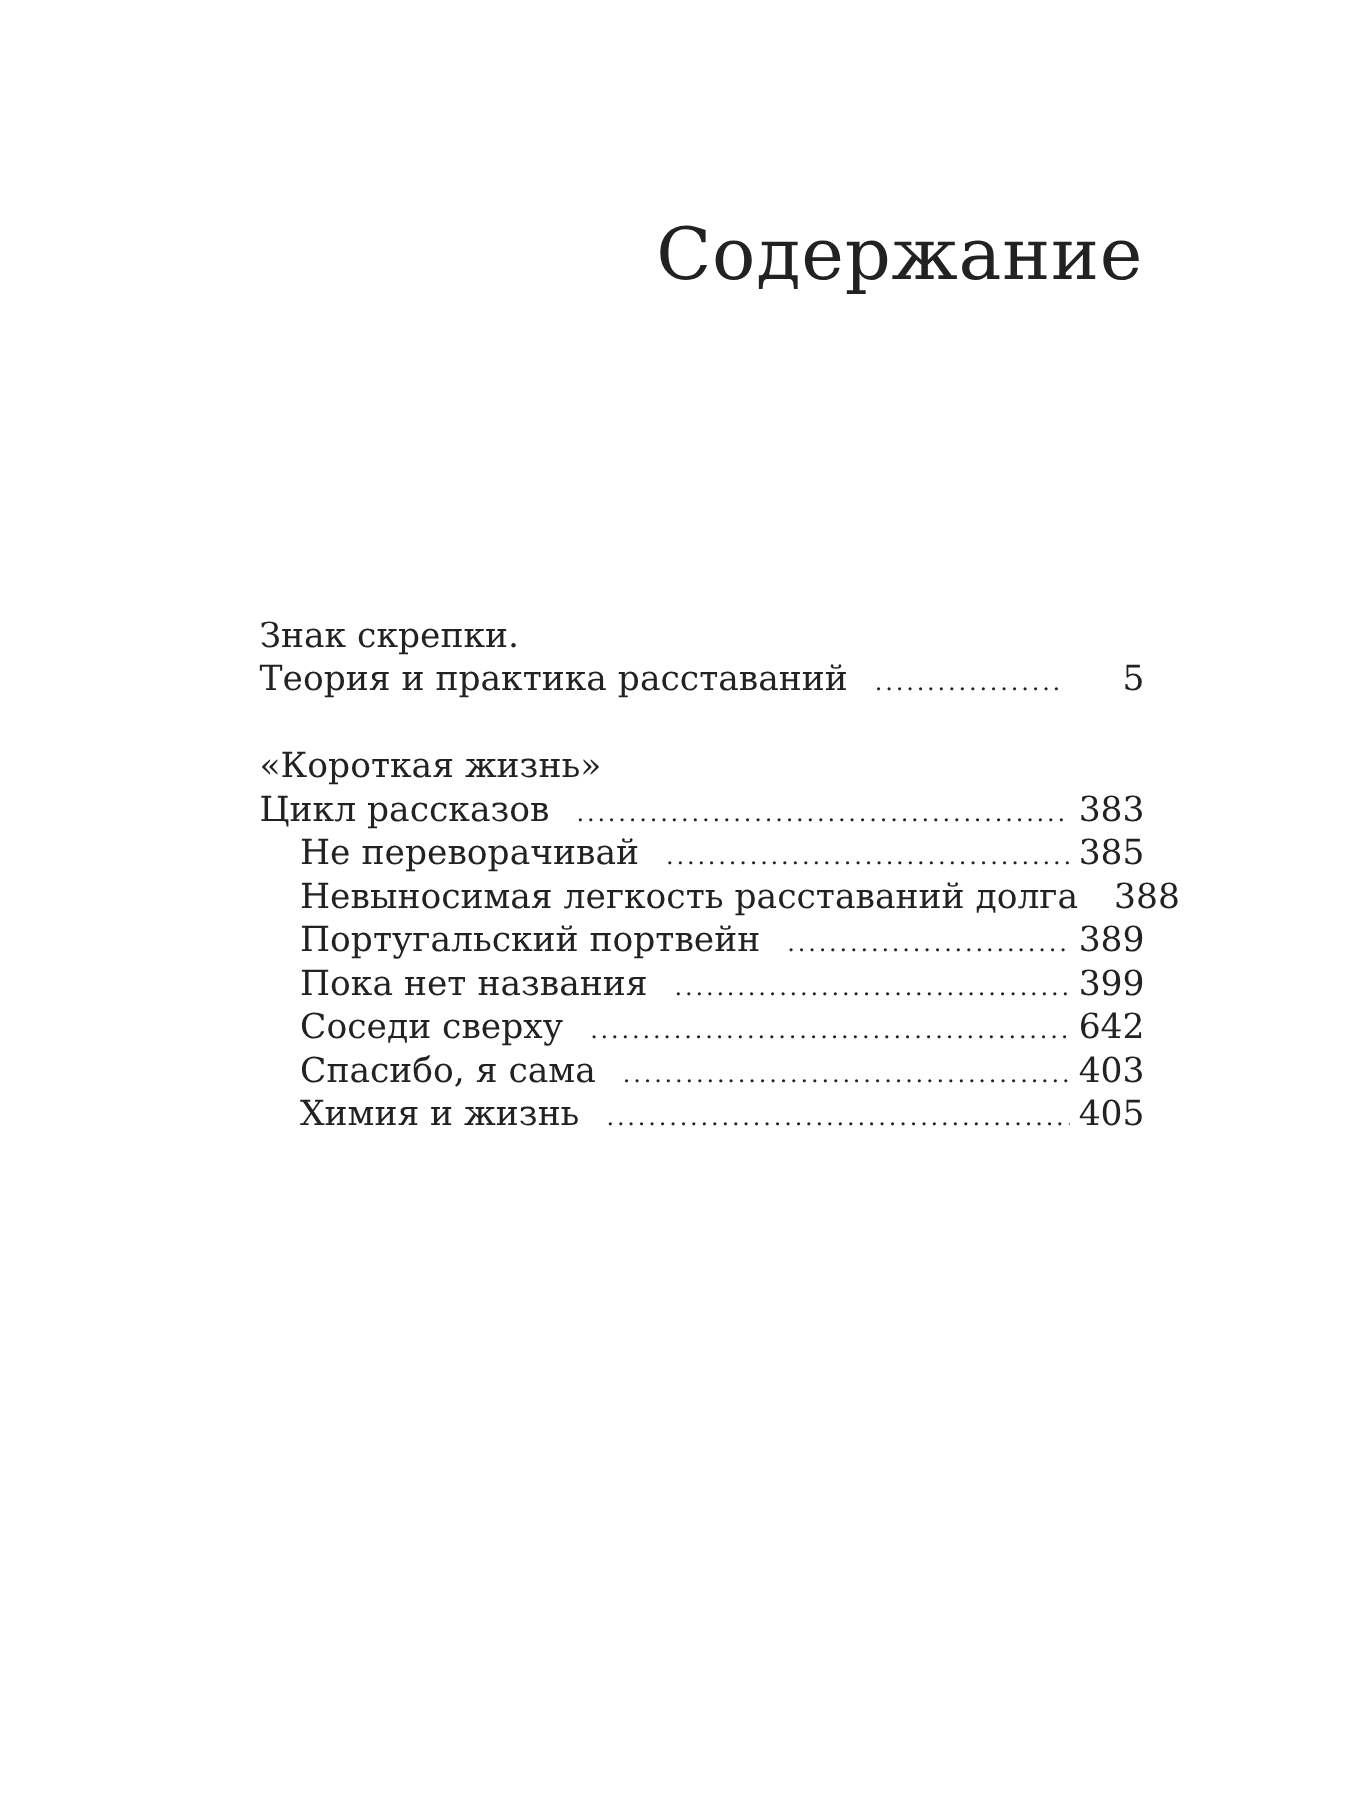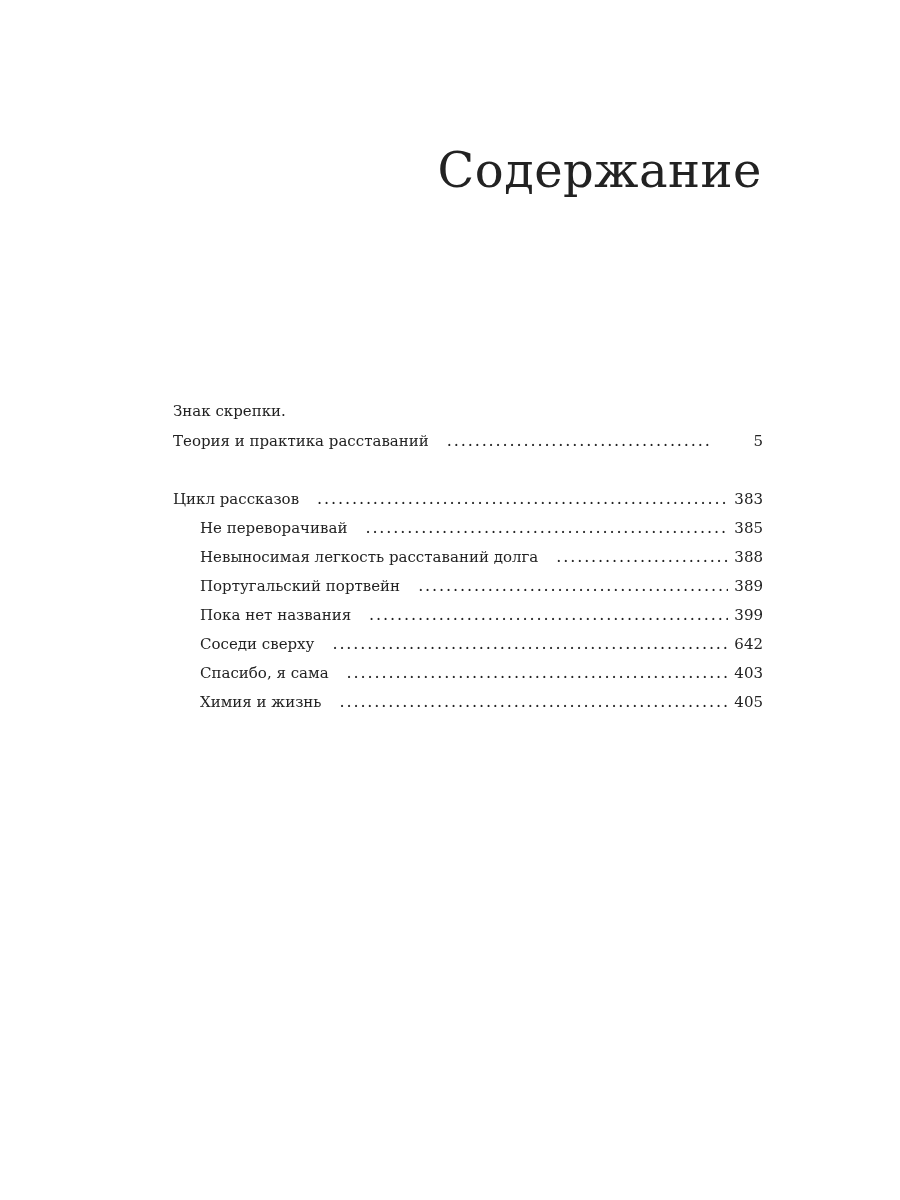--- a/index.html
+++ b/index.html
@@ -21,23 +21,23 @@
     top: 142px;
     font-size: 48px;
     font-weight: normal;
     letter-spacing: 0.5px;
     margin: 0;
     line-height: 1.2;
   }
   .toc {
     position: absolute;
     left: 173px;
-    top: 397px;
+    top: 410px;
     width: 590px;
-    font-size: 15px;
+    font-size: 23px;
     line-height: 29px;
   }
   .toc-line {
     display: flex;
     align-items: baseline;
     white-space: nowrap;
     height: 29px;
   }
   .toc-line.indent {
     padding-left: 27px;
@@ -82,20 +82,23 @@
   </div>
   <div class="toc-line">
     <span class="toc-label">Теория и практика расставаний</span>
     <span class="toc-dots"></span>
     <span class="toc-page wide">5</span>
   </div>
 
   <div class="spacer"></div>
 
   <div class="toc-line">
+    <span class="toc-label">«Короткая жизнь»</span>
+  </div>
+  <div class="toc-line">
     <span class="toc-label italic">Цикл рассказов</span>
     <span class="toc-dots"></span>
     <span class="toc-page">383</span>
   </div>
 
   <div class="toc-line indent">
     <span class="toc-label">Не переворачивай</span>
     <span class="toc-dots"></span>
     <span class="toc-page">385</span>
   </div>

